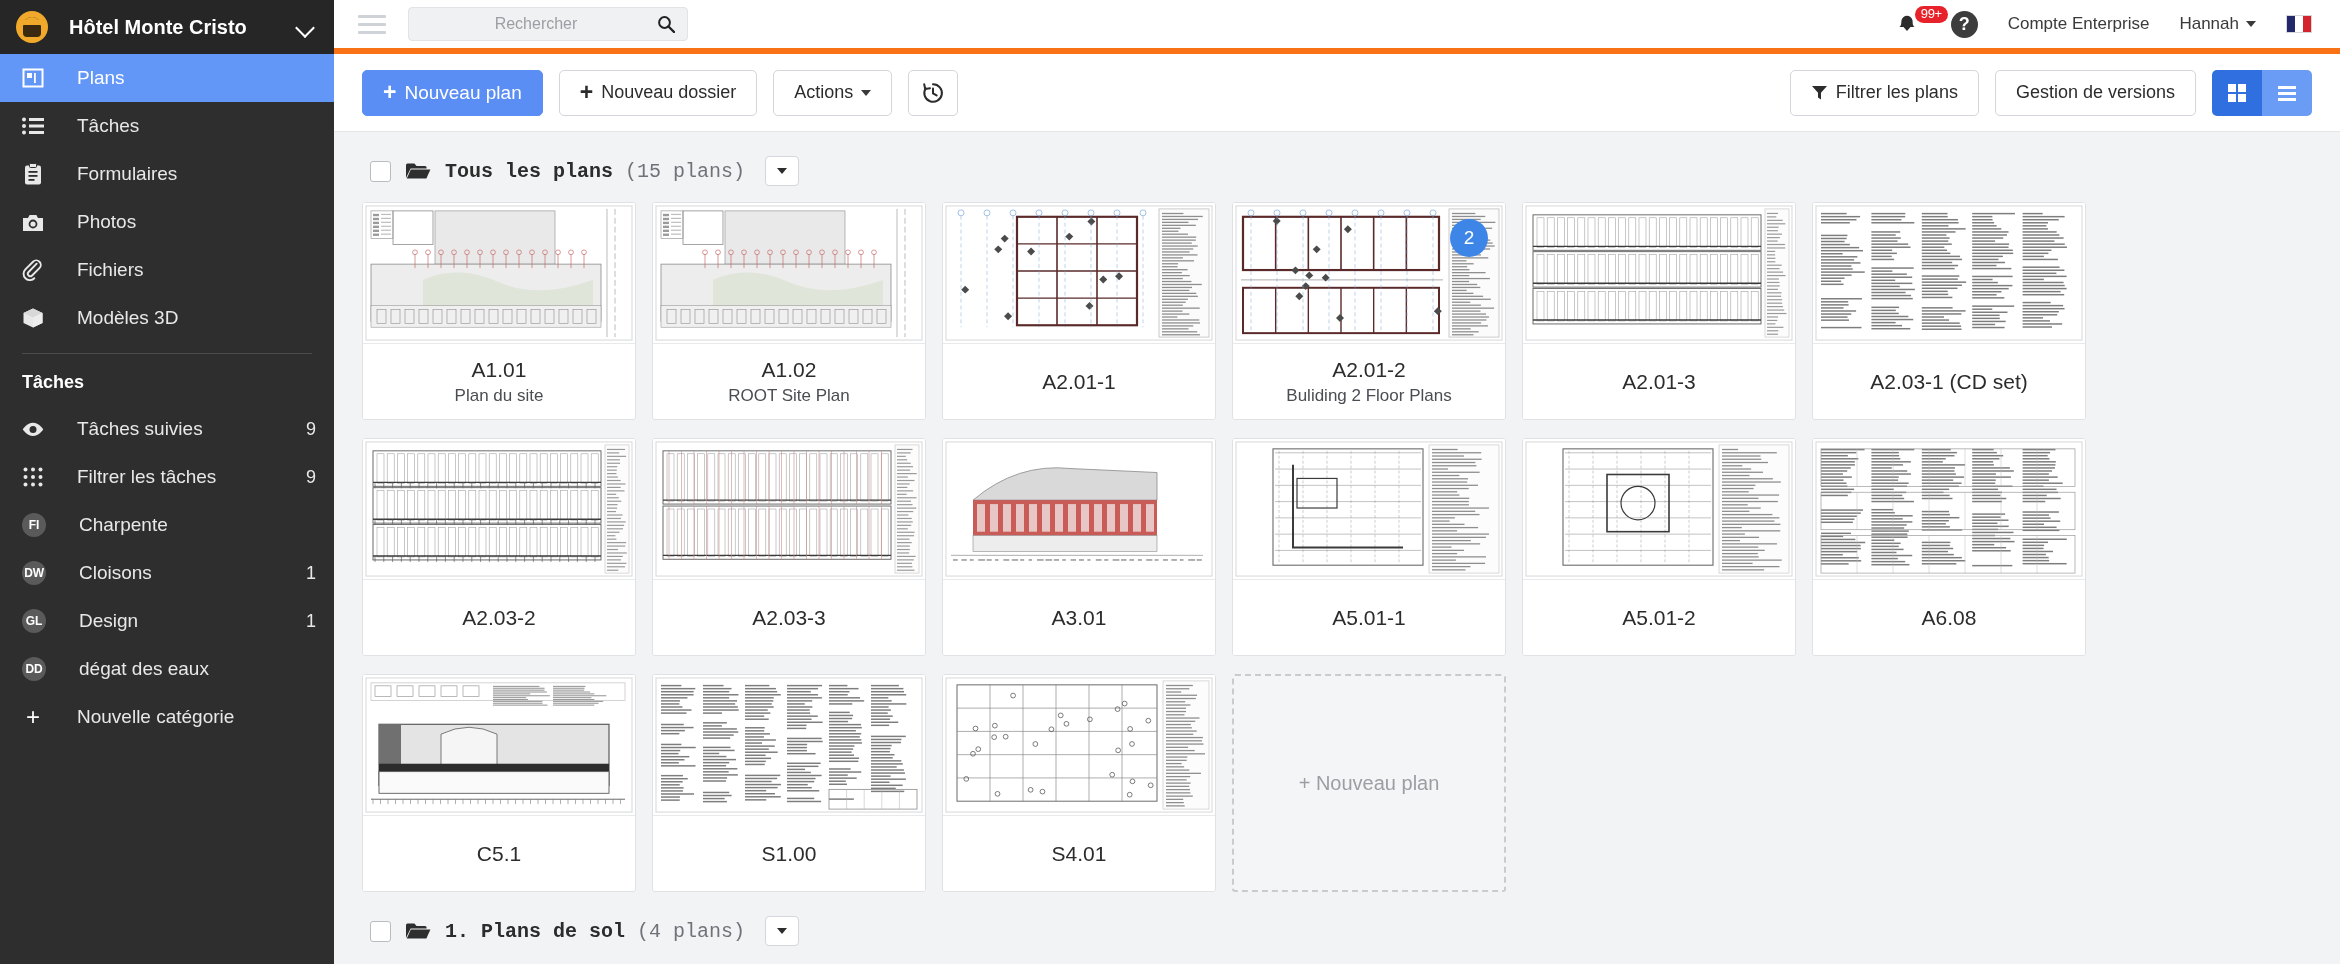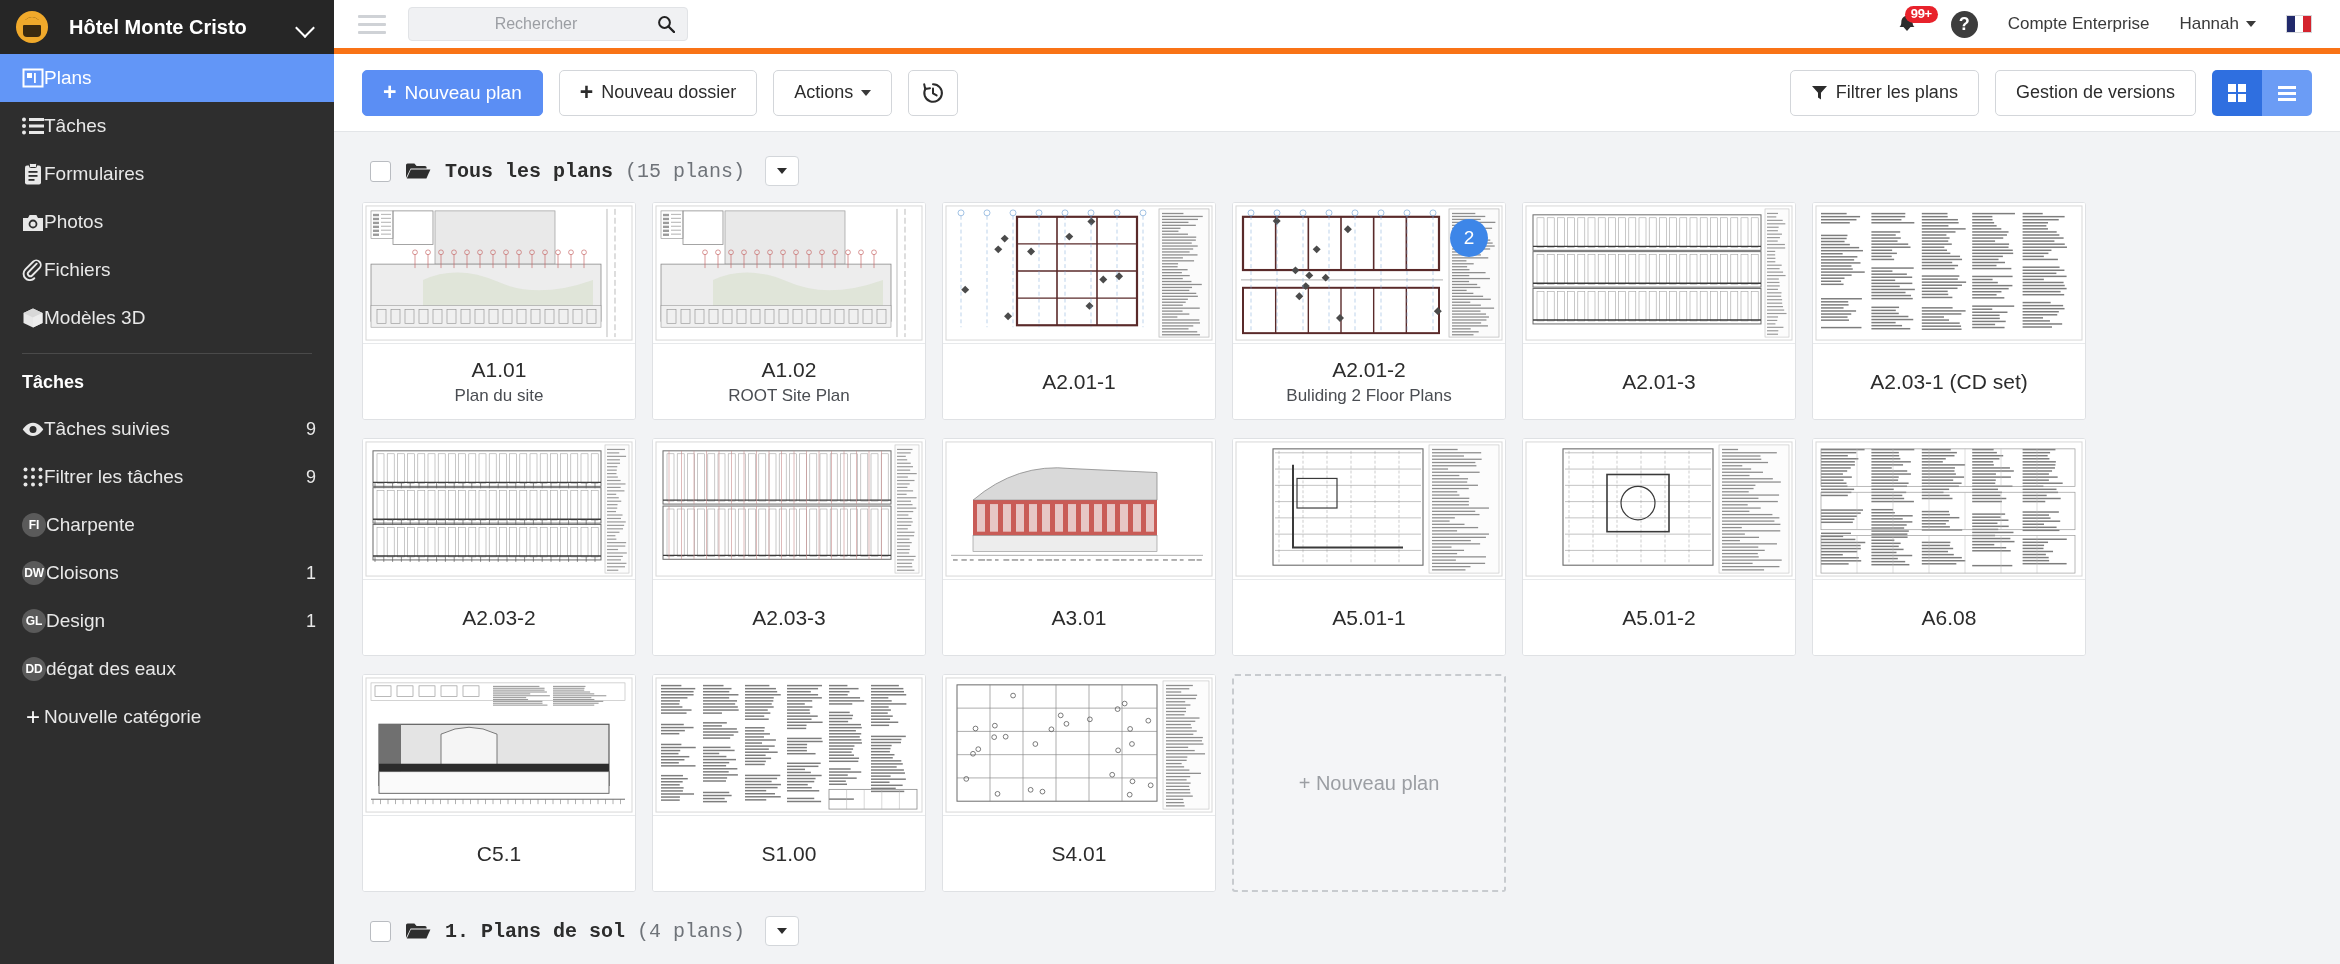--- a/index.html
+++ b/index.html
@@ -51,21 +51,21 @@
   }
   .brand-caret::after {
     content: ""; position: absolute; left: 2px; top: 4px;
     width: 12px; height: 12px;
     border-right: 2.5px solid #ffffff; border-bottom: 2.5px solid #ffffff;
     transform: rotate(45deg);
   }
 
   .nav-item {
     height: 48px; display: flex; align-items: center;
-    padding: 0 18px 0 22px; gap: 0;
+    padding: 0 18px 0 22px; gap: 33px;
     font-size: 19px; color: #e8e8e8; cursor: pointer;
   }
   .nav-item.active { background: #6296f7; color: #ffffff; }
   .nav-icon {
     width: 22px; height: 22px; flex: 0 0 22px;
     display: flex; align-items: center; justify-content: center;
   }
   .nav-icon svg { display: block; }
   .nav-label { flex: 1 1 auto; white-space: nowrap; }
   .nav-count { font-size: 18px; color: #e8e8e8; }
@@ -122,23 +122,23 @@
     font-size: 16px; color: #3a3a3a; text-align: center;
   }
   .searchbox input::placeholder { color: #9b9ea3; }
   .search-icon { flex: 0 0 18px; display: flex; }
 
   .topbar-spacer { flex: 1 1 auto; }
 
   .topbar-right { display: flex; align-items: center; gap: 30px; }
   .bell-wrap { position: relative; width: 28px; height: 30px; cursor: pointer; }
   .bell-badge {
-    position: absolute; top: -3px; left: 12px;
+    position: absolute; top: -3px; left: 22px;
     background: #e8222b; color: #fff;
-    font-size: 13px; font-weight: bold;
+    font-size: 13px; font-weight: normal;
     border-radius: 10px; padding: 1px 6px 2px 6px;
     line-height: 1.1; z-index: 3; letter-spacing: -0.3px;
   }
   .help-icon {
     width: 27px; height: 27px; border-radius: 50%;
     background: #3d3d3d; color: #fff;
     display: flex; align-items: center; justify-content: center;
     font-size: 18px; font-weight: bold; cursor: pointer;
   }
   .topbar-text { font-size: 17px; color: #3a3a3a; white-space: nowrap; cursor: pointer; }

